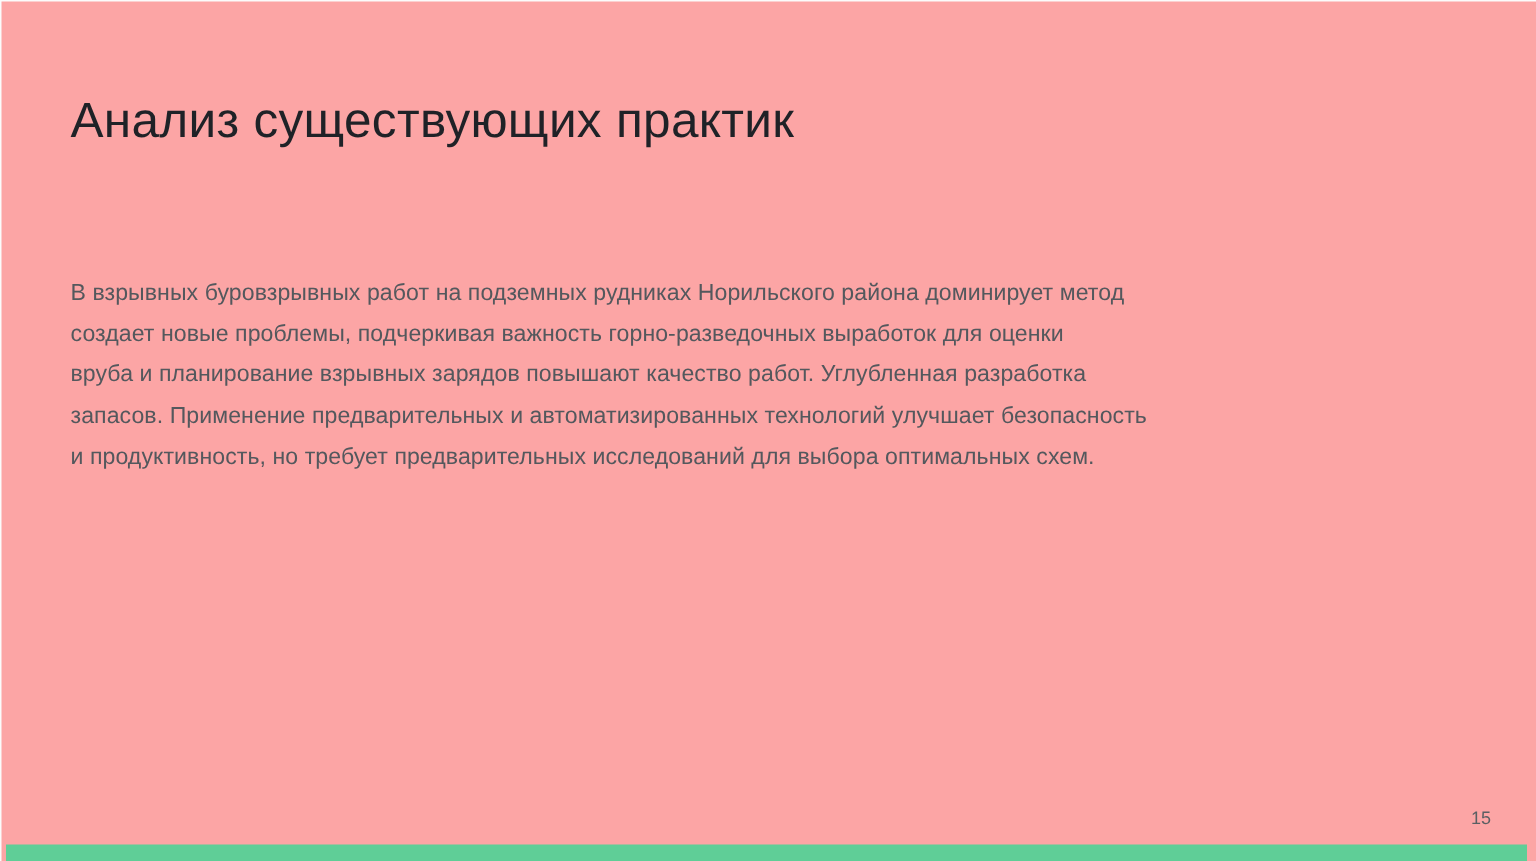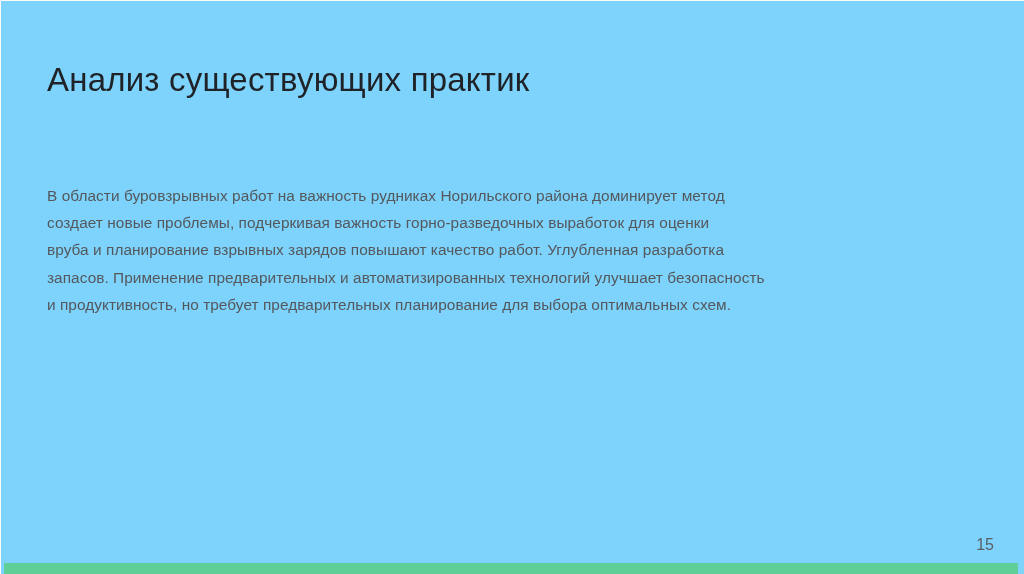--- a/index.html
+++ b/index.html
@@ -52,46 +52,46 @@
 
   #body-text .para-line {
     display: block;
     white-space: nowrap;
   }
 
   #page-number {
     position: absolute;
     right: 30px;
     top: 537px;
-    font-size: 16px;
+    font-size: 12px;
     line-height: 14px;
     color: #5b5f63;
     text-align: right;
   }
 
   #accent-bar {
     position: absolute;
     left: 3px;
     top: 562px;
     width: 1014px;
     height: 13px;
   }
 </style>
 </head>
 <body>
 
-<div id="slide" style="background: #7dd3fc;">
+<div id="slide" style="background: #fca5a5;">
 
   <h1 id="slide-title" style="color: rgb(31, 34, 39);">Анализ существующих практик</h1>
 
   <div id="body-text" style="color: rgb(84, 88, 93);">
-    <span class="para-line">В области буровзрывных работ на важность рудниках Норильского района доминирует метод</span>
+    <span class="para-line">В взрывных буровзрывных работ на подземных рудниках Норильского района доминирует метод</span>
     <span class="para-line">создает новые проблемы, подчеркивая важность горно-разведочных выработок для оценки</span>
     <span class="para-line">вруба и планирование взрывных зарядов повышают качество работ. Углубленная разработка</span>
     <span class="para-line">запасов. Применение предварительных и автоматизированных технологий улучшает безопасность</span>
-    <span class="para-line">и продуктивность, но требует предварительных планирование для выбора оптимальных схем.</span>
+    <span class="para-line">и продуктивность, но требует предварительных исследований для выбора оптимальных схем.</span>
   </div>
 
   <div id="page-number">15</div>
 
   <div id="accent-bar" style="background: rgb(95, 206, 151);"></div>
 
 </div>
 
 </body></html>

